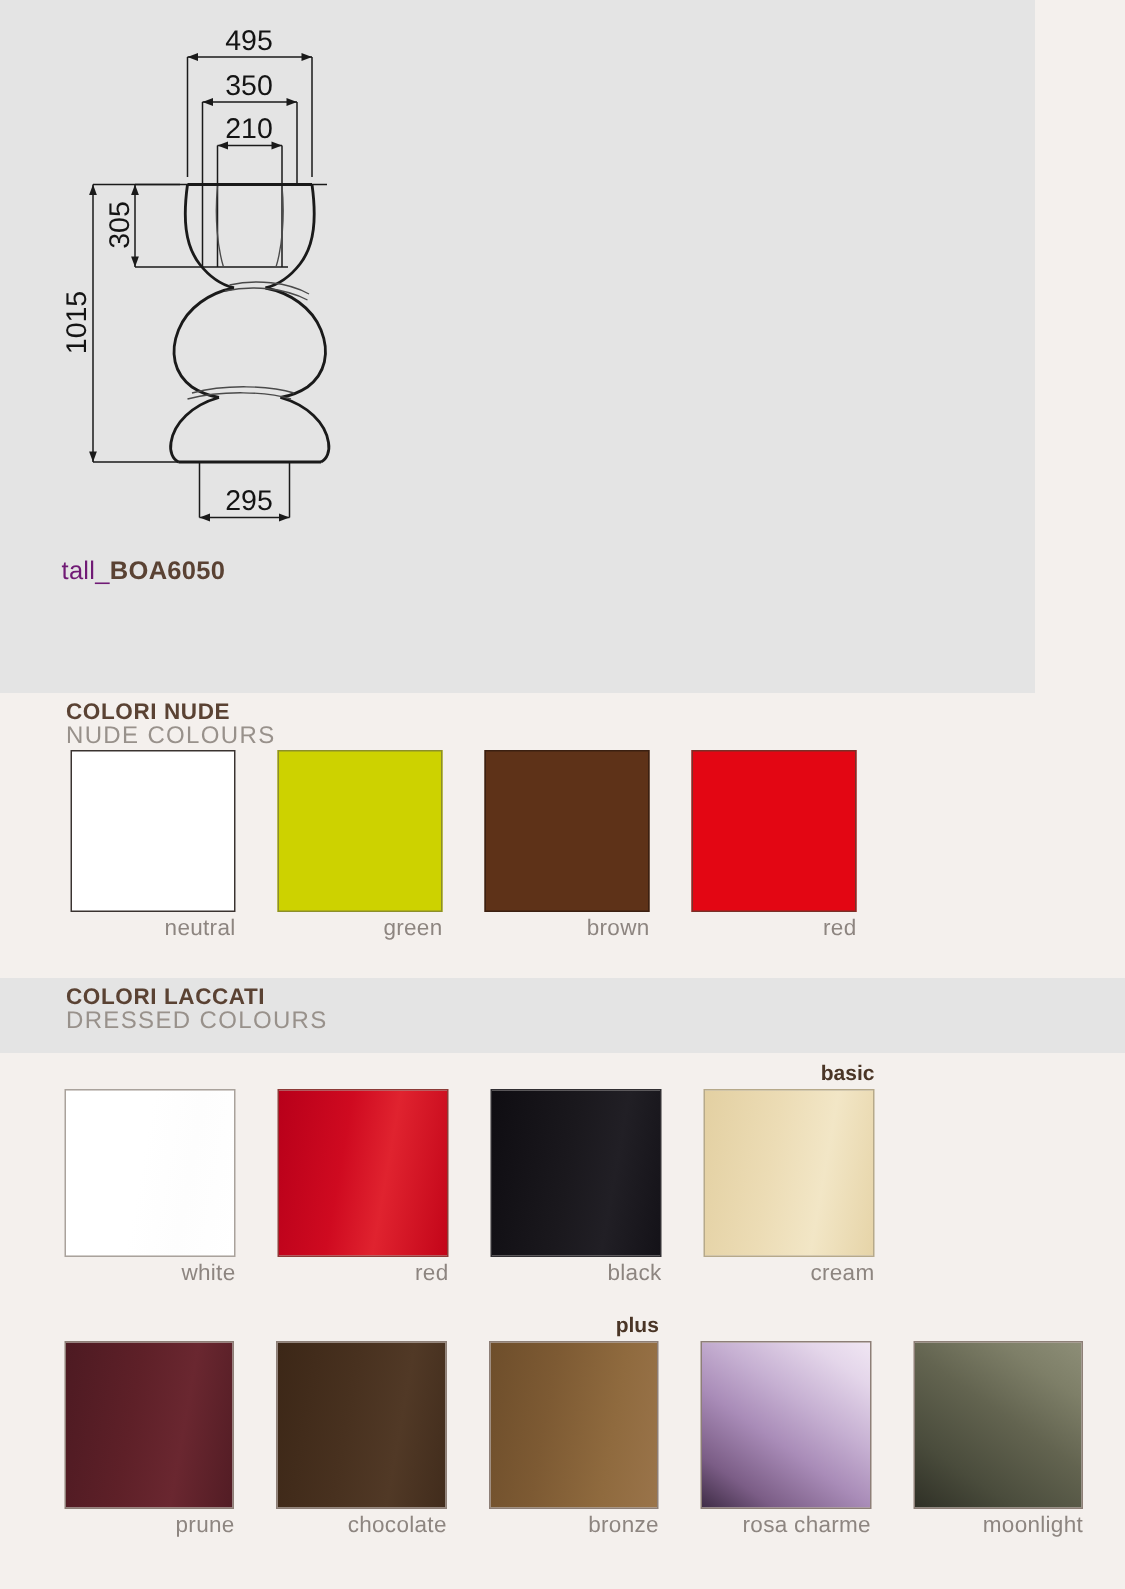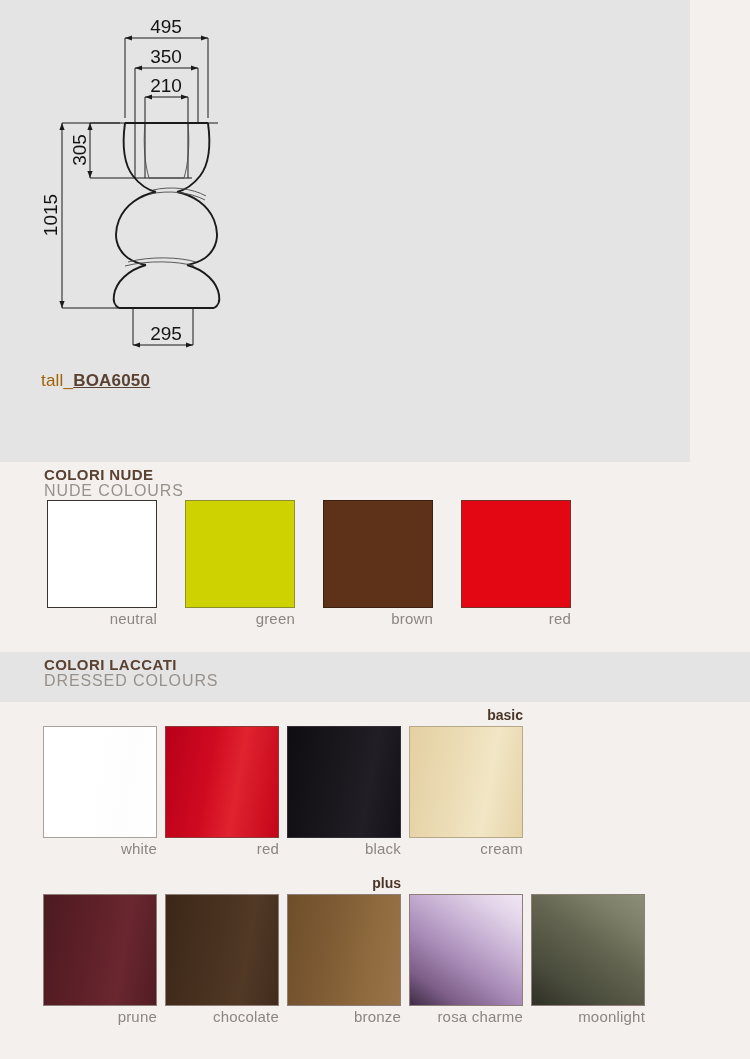--- a/index.html
+++ b/index.html
@@ -36,27 +36,26 @@
     left: 0; top: 0;
   }
   #product-label {
     position: absolute;
     left: 41px; top: 371px;
     font-size: 17px;
     letter-spacing: 0.2px;
     white-space: nowrap;
   }
   #product-label .pl-prefix {
-    color: #a16207;
+    color: #701a75;
     font-weight: normal;
   }
   #product-label .pl-code {
     color: #5a4233;
     font-weight: bold;
-    text-decoration: underline;
   }
 
   
   .palette-section {
     position: absolute;
     left: 0;
     width: 706px;
     background: #f4f0ed;
   }
   #nude-section { top: 462px; height: 190px; }
@@ -127,21 +126,21 @@
   }
 
   
   #nude-row { top: 38px; height: 108px; }
   #nude-row .swatch-cell { width: 110px; height: 108px; margin-right: 28px; }
   #nude-row .swatch-cell:first-child { margin-left: 47px; }
 
   
   #dressed-row-basic { top: 74px; height: 112px; }
   #dressed-row-plus  { top: 242px; height: 112px; }
-  .dressed-row .swatch-cell { width: 114px; height: 112px; margin-right: 8px; }
+  .dressed-row .swatch-cell { width: 114px; height: 112px; margin-right: 28px; }
   .dressed-row .swatch-cell:first-child { margin-left: 43px; }
 </style>
 </head>
 <body>
 
 <div id="drawing-section">
   <div id="drawing-step"></div>
 
   <svg id="drawing-svg" width="750" height="462" viewBox="0 0 750 462">
     <g stroke="#1a1a1a" fill="none" stroke-width="1">

